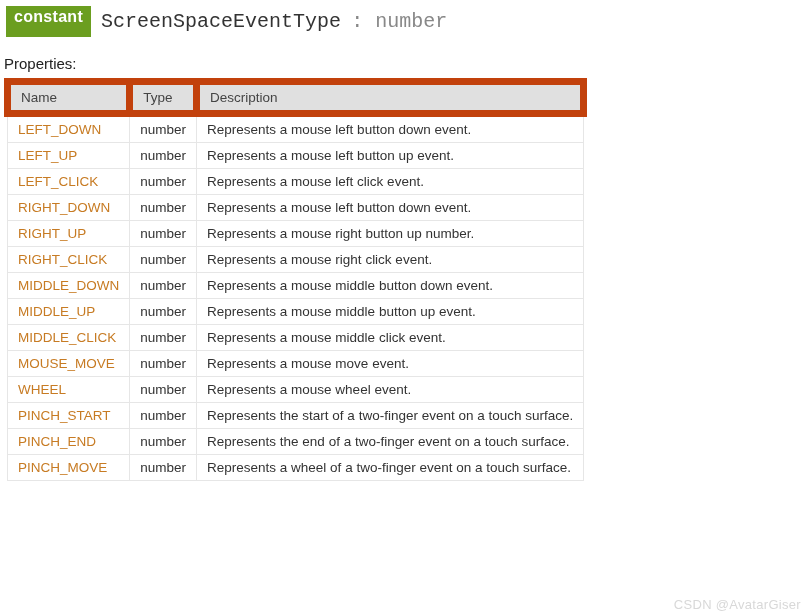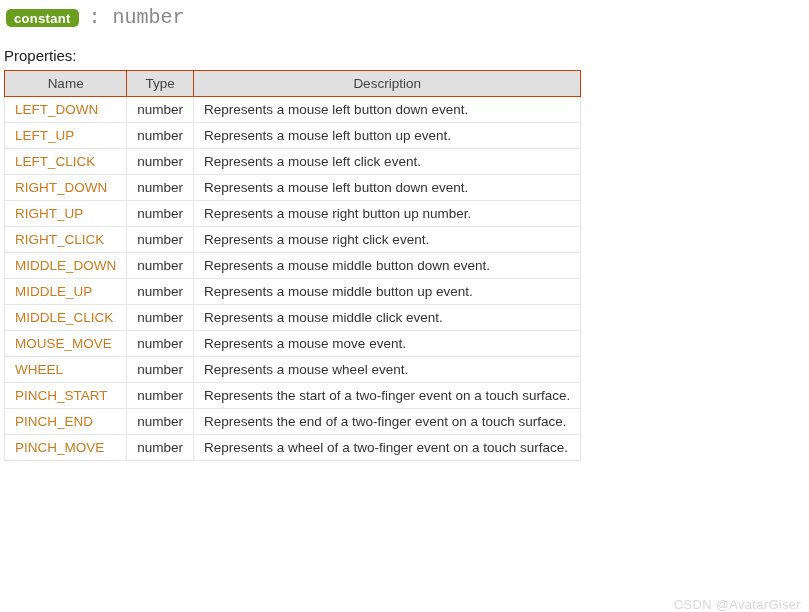--- a/index.html
+++ b/index.html
@@ -1,36 +1,37 @@
 <!DOCTYPE html>
 <html><head>
 <meta charset="utf-8">
 <style>
   html,body{margin:0;padding:0;font-family:"Segoe UI","Helvetica Neue",Arial,sans-serif;font-size:14px;color:#333;background:#fff}
   .page{width:809px;min-height:612px;box-sizing:border-box;padding:4px 2px 8px 2px;position:relative}
   .header-row{display:flex;align-items:center;gap:10px;padding:2px 4px 6px 4px}
-  .badge{background:#6b9e1f;color:#fff;font-size:13px;font-weight:600;border-radius:5px;padding:2px 8px 1px 8px;letter-spacing:.3px}
+  .badge{background:#6b9e1f;color:#fff;font-size:16px;font-weight:600;border-radius:0;padding:2px 8px 11px 8px;letter-spacing:.3px}
   .type-name{font-family:Consolas,"Courier New",monospace;font-size:20px;color:#333;font-weight:500}
   .type-sig{font-family:Consolas,"Courier New",monospace;font-size:20px;color:#888;font-weight:400}
   .summary{padding:4px 2px 2px 2px;font-size:13.5px;color:#222}
   .section-title{padding:12px 2px 0 2px;font-size:15px;color:#222}
   table.props{border-collapse:collapse;margin:6px 2px 0 2px;font-size:13.5px}
-  table.props th{background:#e0e0e0;color:#444;text-align:center;font-weight:500;padding:5px 10px;border:1px solid #c2410c}
+  table.props th{background:#e0e0e0;color:#444;text-align:left;font-weight:500;padding:5px 10px;border:7px solid #c2410c}
   table.props td{padding:5px 10px;border:1px solid #e6e6e6;color:#333;background:#fff}
   table.props td.name{font-family:Liberation Sans, sans-serif;color:#c77b23}
   table.props td.name span{cursor:pointer}
   table.props td.type{color:#333}
   .watermark{position:absolute;right:8px;bottom:0;font-size:13px;color:#d8d8d8;font-family:Arial,sans-serif;letter-spacing:.3px;pointer-events:none}
 </style>
 </head>
 <body>
 <div class="page">
 
   <div class="header-row">
     <span class="badge">constant</span>
+    <span class="type-name">ScreenSpaceEventType</span>
     <span class="type-sig">: number</span>
   </div>
 
 
   <div class="section-title">Properties:</div>
 
   <table class="props">
     <thead>
       <tr>
         <th>Name</th>

